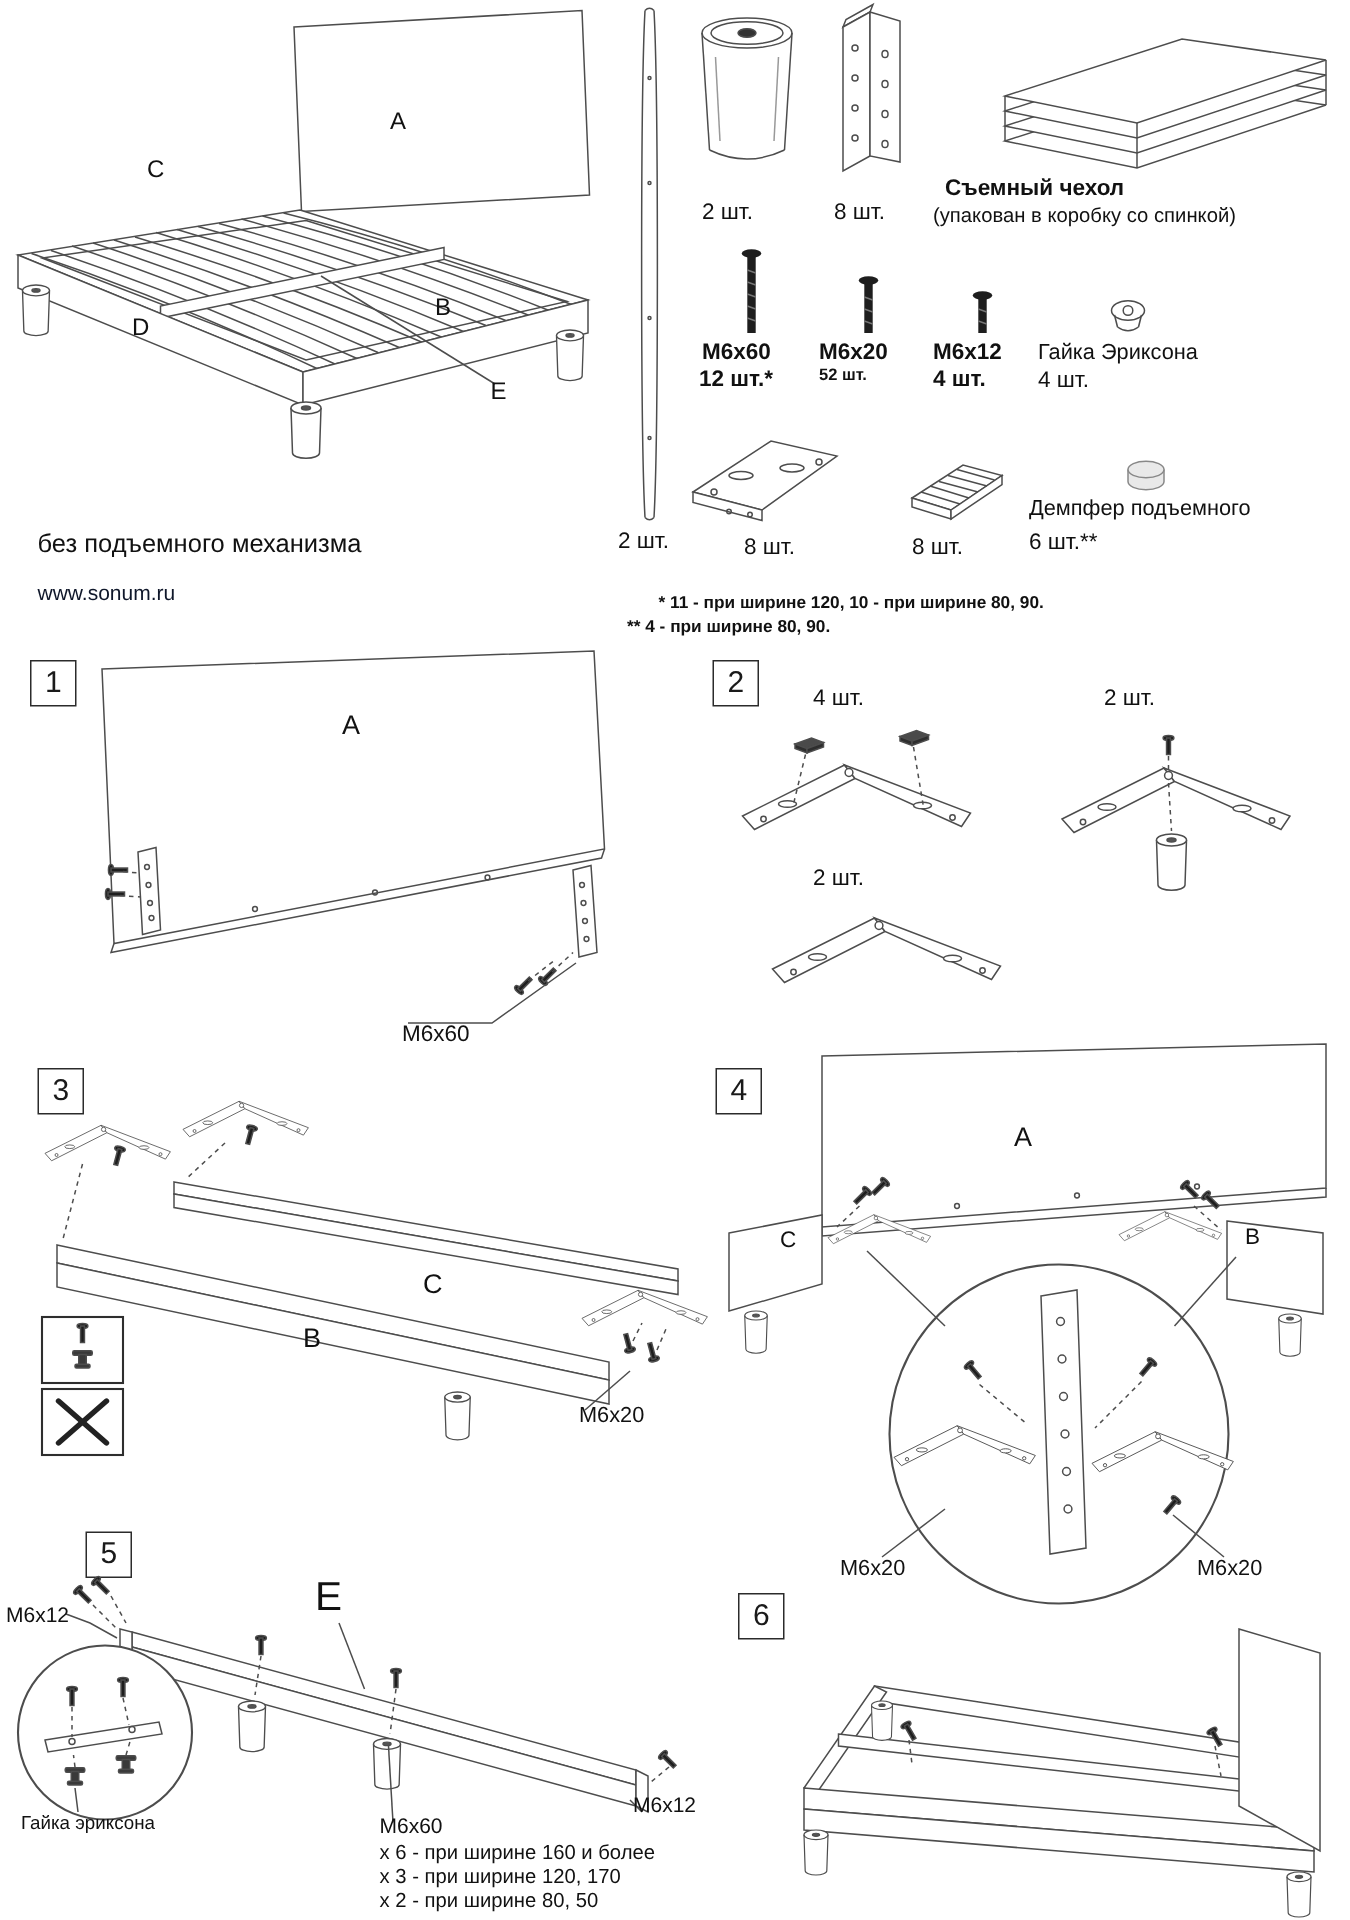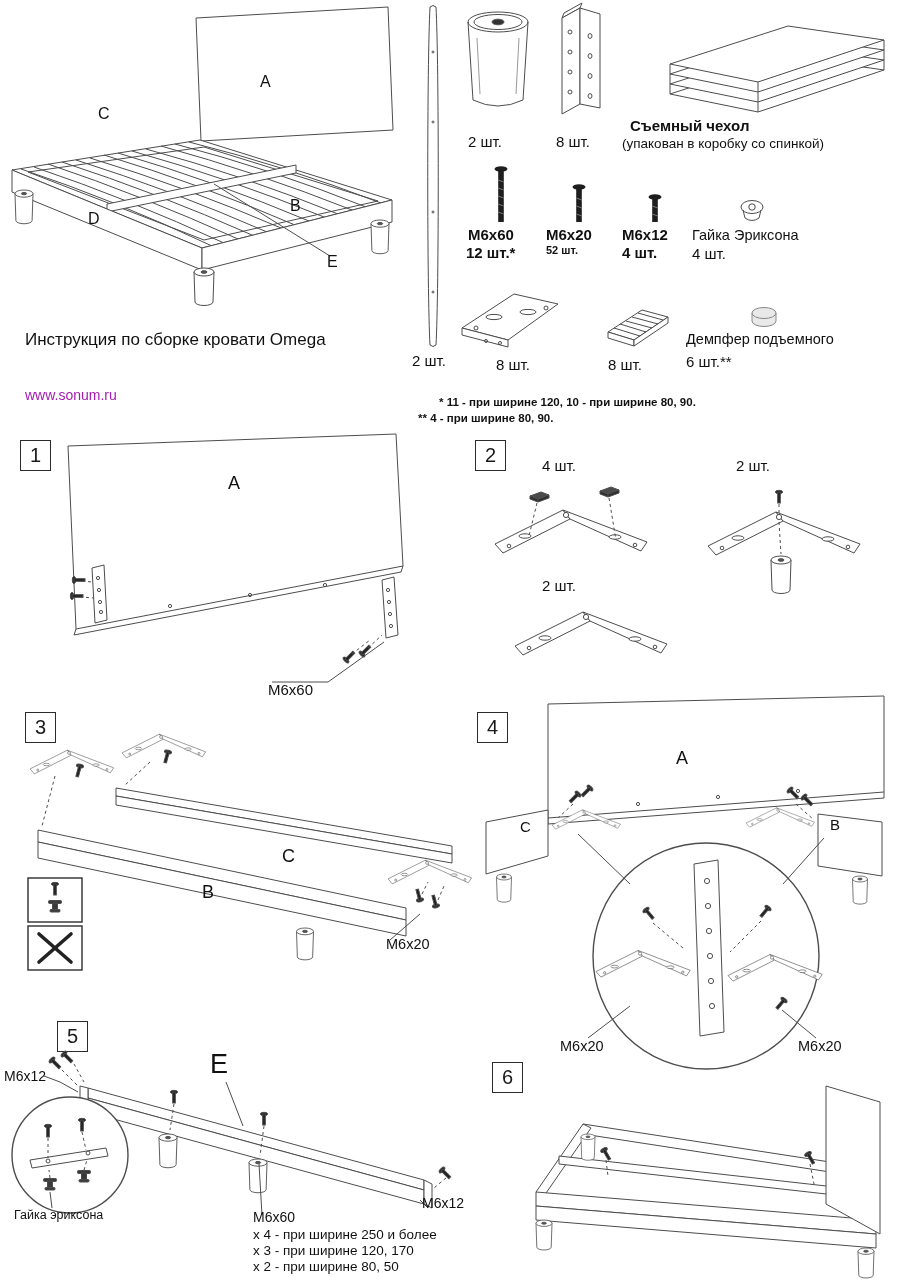--- a/index.html
+++ b/index.html
@@ -78,22 +78,22 @@
       <use href="#g-leg-sm" transform="translate(380,220) scale(0.9)"></use>
       <line x1="330" y1="256" x2="214" y2="184"></line>
     </g>
   </svg>
   <div class="lbl" style="left:260px;top:72px;font-size:16px">A</div>
   <div class="lbl" style="left:98px;top:104px;font-size:16px">C</div>
   <div class="lbl" style="left:290px;top:196px;font-size:16px">B</div>
   <div class="lbl" style="left:88px;top:209px;font-size:16px">D</div>
   <div class="lbl" style="left:327px;top:252px;font-size:16px">E</div>
 
-  <div class="lbl ctr" style="left:25px;top:330px;width:380px;font-size:17px">Инструкция по сборке кровати Omega</div>
-  <div class="lbl ctr" style="left:25px;top:387px;width:380px;font-size:14px;color:#a21caf">www.sonum.ru</div>
+  <div class="lbl ctr" style="left:25px;top:353px;width:380px;font-size:17px">без подъемного механизма</div>
+  <div class="lbl ctr" style="left:25px;top:387px;width:380px;font-size:14px;color:#0f172a">www.sonum.ru</div>
 
   <svg class="abs" style="left:424px;top:2px" width="18" height="348">
     <g stroke="#4d4d4d" fill="none">
       <path d="M6,5 C3,60 3,290 6,343"></path>
         <path d="M12,5 C15,60 15,290 12,343"></path>
       <path d="M6,5 Q9,2 12,5"></path>
         <path d="M6,343 Q9,346 12,343"></path>
       <circle cx="9" cy="50" r="1"></circle>
         <circle cx="9" cy="120" r="1"></circle>
       <circle cx="9" cy="210" r="1"></circle>
@@ -416,21 +416,21 @@
       <line x1="50" y1="166" x2="49" y2="158" stroke-dasharray="3,3"></line>
       <line x1="84" y1="158" x2="87" y2="148" stroke-dasharray="3,3"></line>
       <line x1="52" y1="196" x2="50" y2="180"></line>
     </g>
   </svg>
   <div class="lbl" style="left:210px;top:1048px;font-size:27px">E</div>
   <div class="lbl" style="left:4px;top:1068px;font-size:14px">М6х12</div>
   <div class="lbl" style="left:14px;top:1208px;font-size:12.5px">Гайка эриксона</div>
   <div class="lbl" style="left:422px;top:1195px;font-size:14px">М6х12</div>
   <div class="lbl" style="left:253px;top:1209px;font-size:14px">М6х60</div>
-  <div class="lbl" style="left:253px;top:1227px;font-size:13.5px">х 4 - при ширине 250 и более</div>
+  <div class="lbl" style="left:253px;top:1227px;font-size:13.5px">х 6 - при ширине 160 и более</div>
   <div class="lbl" style="left:253px;top:1243px;font-size:13.5px">х 3 - при ширине 120, 170</div>
   <div class="lbl" style="left:253px;top:1259px;font-size:13.5px">х 2 - при ширине 80, 50</div>
 
   <div class="stepbox" style="left:492px;top:1062px">
       <span>6</span>
     </div>
   <svg class="abs" style="left:508px;top:1072px" width="390" height="205">
     <g stroke="#4d4d4d" fill="none">
       <polygon points="75,52 322,90 322,100 75,62" fill="#fff"></polygon>
       <polygon points="28,120 75,52 83,56 36,124" fill="#fff"></polygon>

